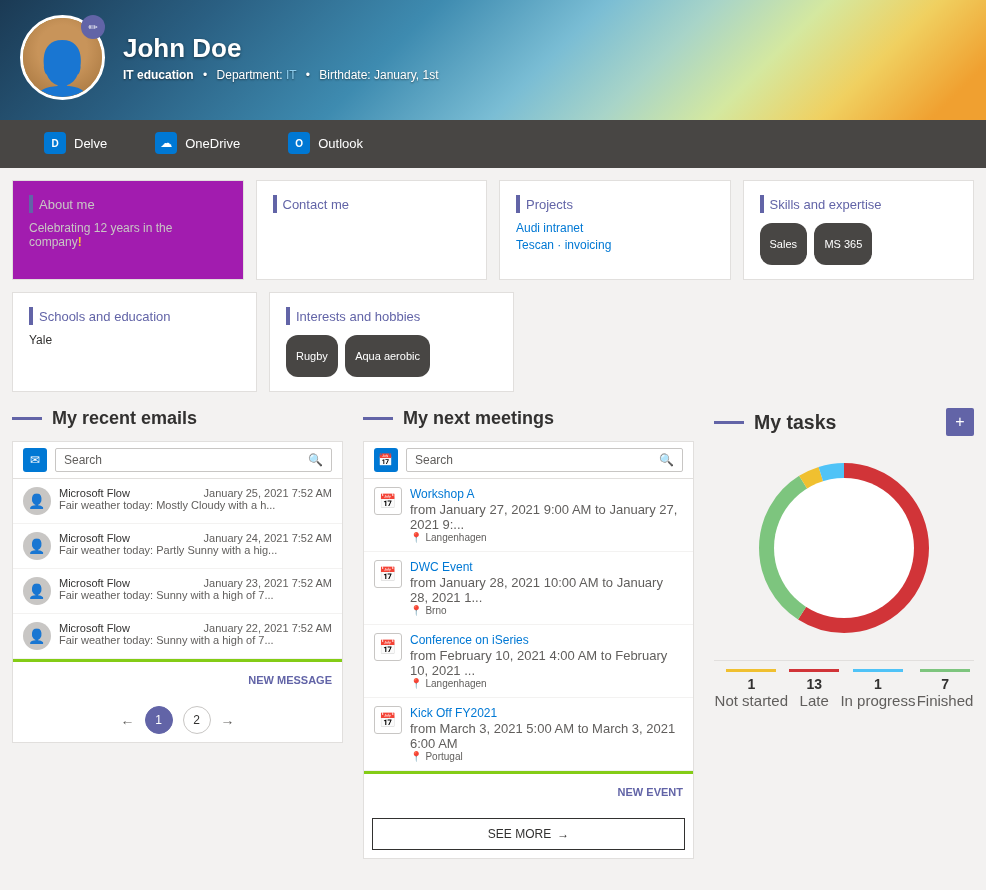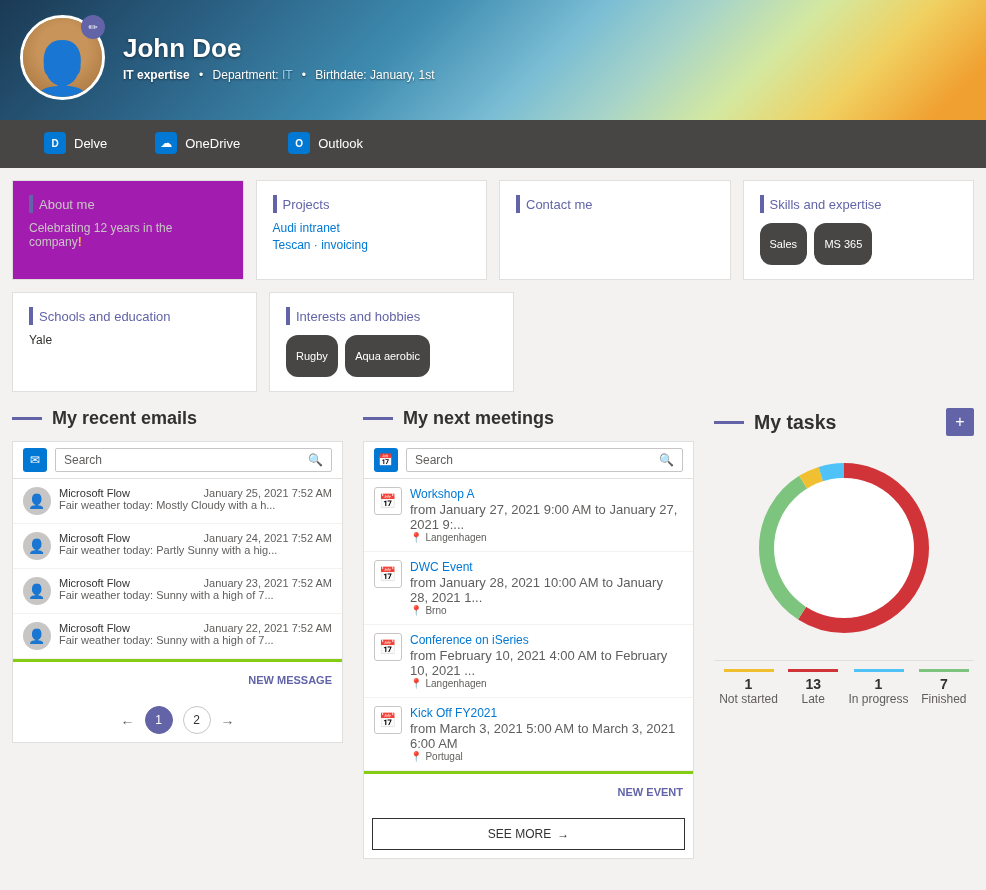--- a/index.html
+++ b/index.html
@@ -179,38 +179,38 @@
       font-size: 16px; cursor: pointer; border-radius: 2px;
     }
     .donut-wrap { display: flex; justify-content: center; margin-bottom: 12px; }
     .task-legend {
       display: flex; justify-content: space-around; padding: 8px 0;
       border-top: 1px solid #e1dfdd;
     }
     .legend-item { text-align: center; }
     .legend-bar { height: 3px; width: 50px; margin: 0 auto 4px; }
     .legend-count { font-size: 14px; font-weight: 600; }
-    .legend-label { font-size: 12px; color: #605e5c; }
+    .legend-label { font-size: 15px; color: #605e5c; }
   </style>
 </head>
 <body>
 
 <div class="profile-header">
   <div class="header-bg"></div>
   <div class="header-content">
     <div class="avatar-wrap">
       <div class="avatar-circle">
         <div class="avatar-face"></div>
       </div>
       <div class="edit-icon">✏</div>
     </div>
     <div class="profile-info">
       <h1>John Doe</h1>
       <div class="profile-meta">
-        <span class="title">IT expertise</span>
+        <span class="title">IT education</span>
         <span class="sep">•</span>
         <span><span>Department:</span> <span class="dept">IT</span></span>
         <span class="sep">•</span>
         <span><span>Birthdate:</span> <span>January, 1st</span></span>
       </div>
     </div>
   </div>
 </div>
 
 <div class="nav-bar">
@@ -230,32 +230,32 @@
 
 <div class="cards-section">
 
   <div class="cards-row">
 
     <div class="card about-card">
       <div class="card-title">About me</div>
       <div class="card-body">
         <span>Celebrating 12 years in the company</span><span class="highlight">!</span>
       </div>
+    </div>
+
+    <div class="card">
+      <div class="card-title">Contact me</div>
     </div>
 
     <div class="card">
       <div class="card-title">Projects</div>
       <div class="card-body">
         <a class="link-text" href="#">Audi intranet</a>
         <a class="link-text" href="#">Tescan · invoicing</a>
       </div>
-    </div>
-
-    <div class="card">
-      <div class="card-title">Contact me</div>
     </div>
 
     <div class="card">
       <div class="card-title">Skills and expertise</div>
       <div class="card-body">
         <span class="tag">Sales</span>
         <span class="tag">MS 365</span>
       </div>
     </div>
   </div>

